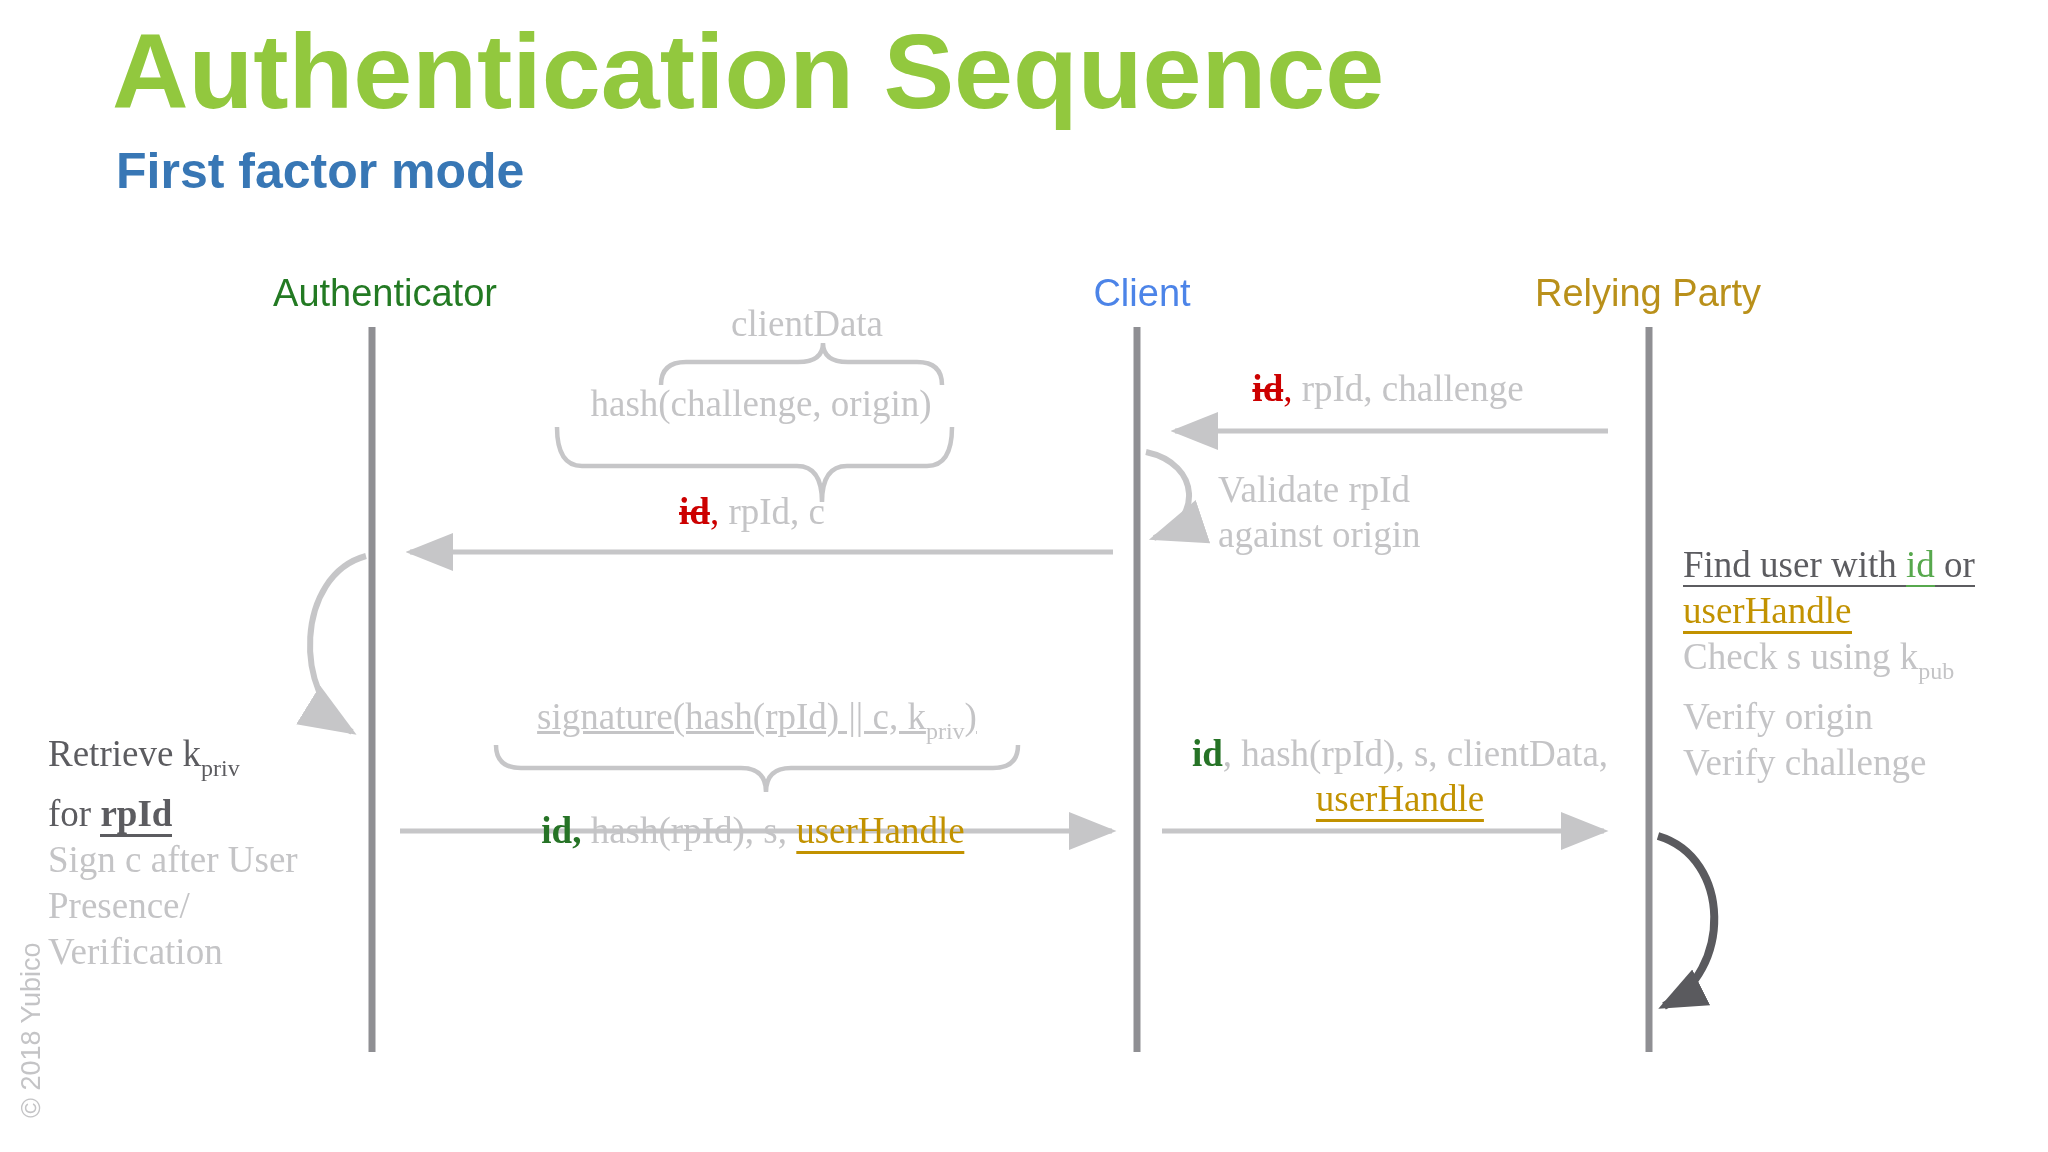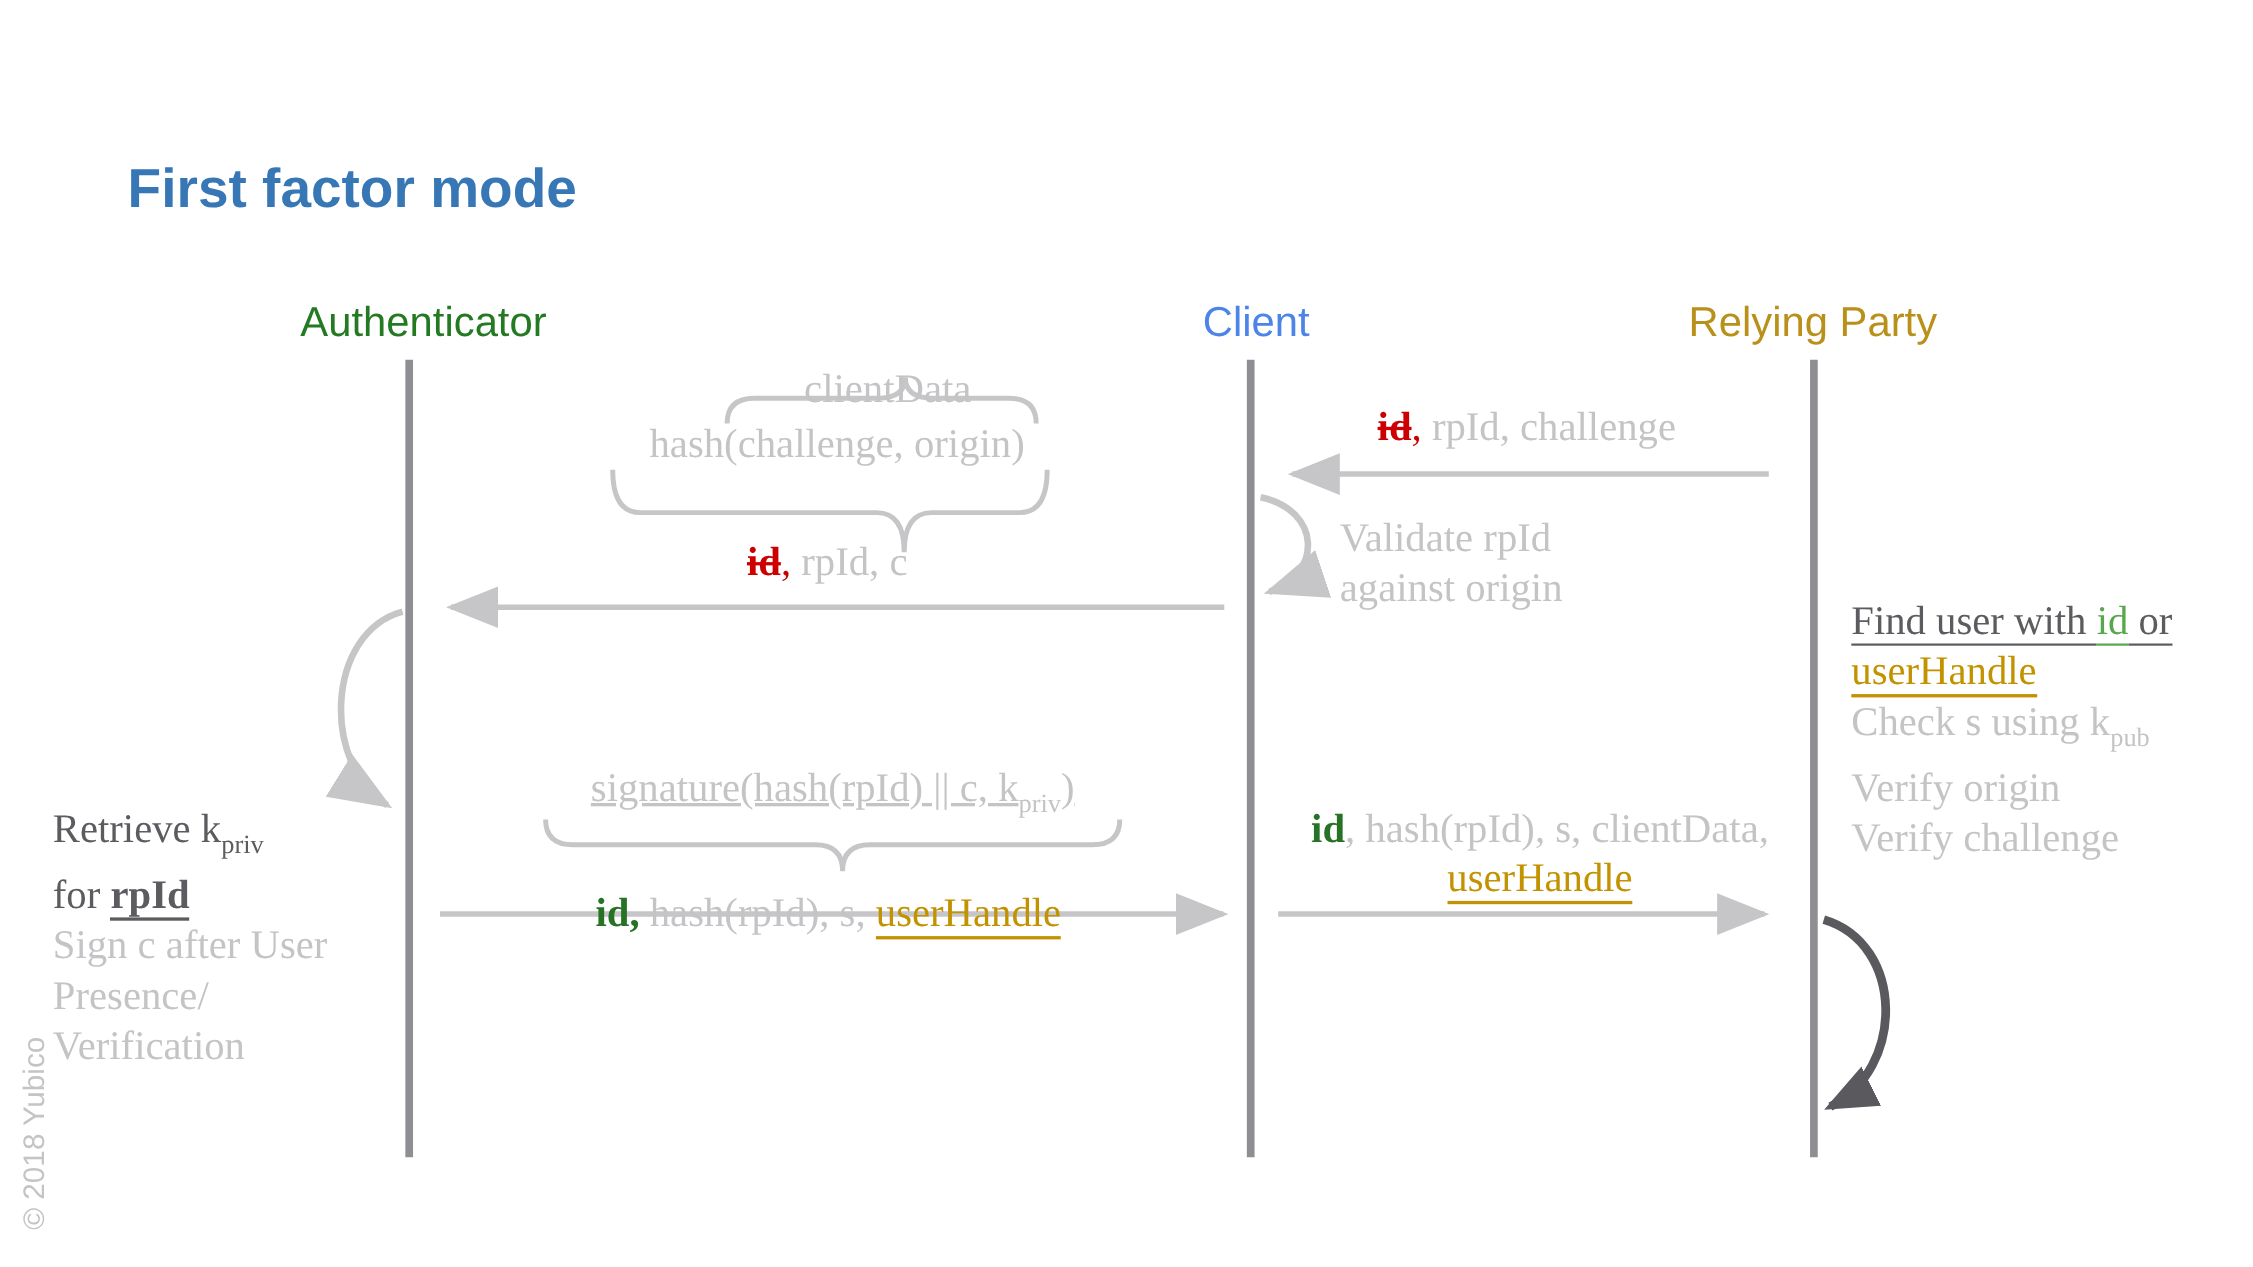--- a/index.html
+++ b/index.html
@@ -54,27 +54,28 @@
 
     <path d="M 366,556 C 296,575 292,695 352,732" fill="none" stroke="var(--c-arrow)" stroke-width="6" marker-end="url(#ah-light)"></path>
     <path d="M 1146,452 C 1202,464 1202,522 1154,538" fill="none" stroke="var(--c-arrow)" stroke-width="6" marker-end="url(#ah-light)"></path>
     <path d="M 1658,836 C 1732,858 1732,972 1664,1006" fill="none" stroke="var(--c-dark_arrow)" stroke-width="8" marker-end="url(#ah-dark)"></path>
 
     <path d="M 661,385 Q 661,362 686,362 L 798,362 Q 823,362 823,343 Q 823,362 848,362 L 917,362 Q 942,362 942,385" fill="none" stroke="var(--c-arrow)" stroke-width="4.5"></path>
     <path d="M 557,427 Q 557,466 582,466 L 797,466 Q 822,466 822,502 Q 822,466 847,466 L 927,466 Q 952,466 952,427" fill="none" stroke="var(--c-arrow)" stroke-width="4.5"></path>
     <path d="M 496,745 Q 496,768 521,768 L 741,768 Q 766,768 766,792 Q 766,768 791,768 L 993,768 Q 1018,768 1018,745" fill="none" stroke="var(--c-arrow)" stroke-width="4.5"></path>
   </svg>
 
+  <div class="abs sans title" style="left:112px;top:18px;">Authentication Sequence</div>
   <div class="abs sans subtitle" style="left:116px;top:146px;">First factor mode</div>
 
   <div class="abs sans actor ctr" style="left:385px;top:274px;color:var(--c-auth_green);">Authenticator</div>
   <div class="abs sans actor ctr" style="left:1142px;top:274px;color:var(--c-client_blue);">Client</div>
   <div class="abs sans actor ctr" style="left:1648px;top:274px;color:var(--c-rp_gold);">Relying Party</div>
 
-  <div class="abs msg ctr" style="left:807px;top:301px;margin-top:30px;">clientData</div>
+  <div class="abs msg ctr" style="left:807px;top:301px;">clientData</div>
   <div class="abs msg ctr" style="left:761px;top:381px;">hash(challenge, origin)</div>
 
   <div class="abs msg ctr" style="left:752px;top:489px;">
     <span class="red-id">id</span><span class="red">,</span><span> rpId, c</span>
   </div>
 
   <div class="abs msg" style="left:1218px;top:467px;">
     <div>Validate rpId</div>
     <div>against origin</div>
   </div>

